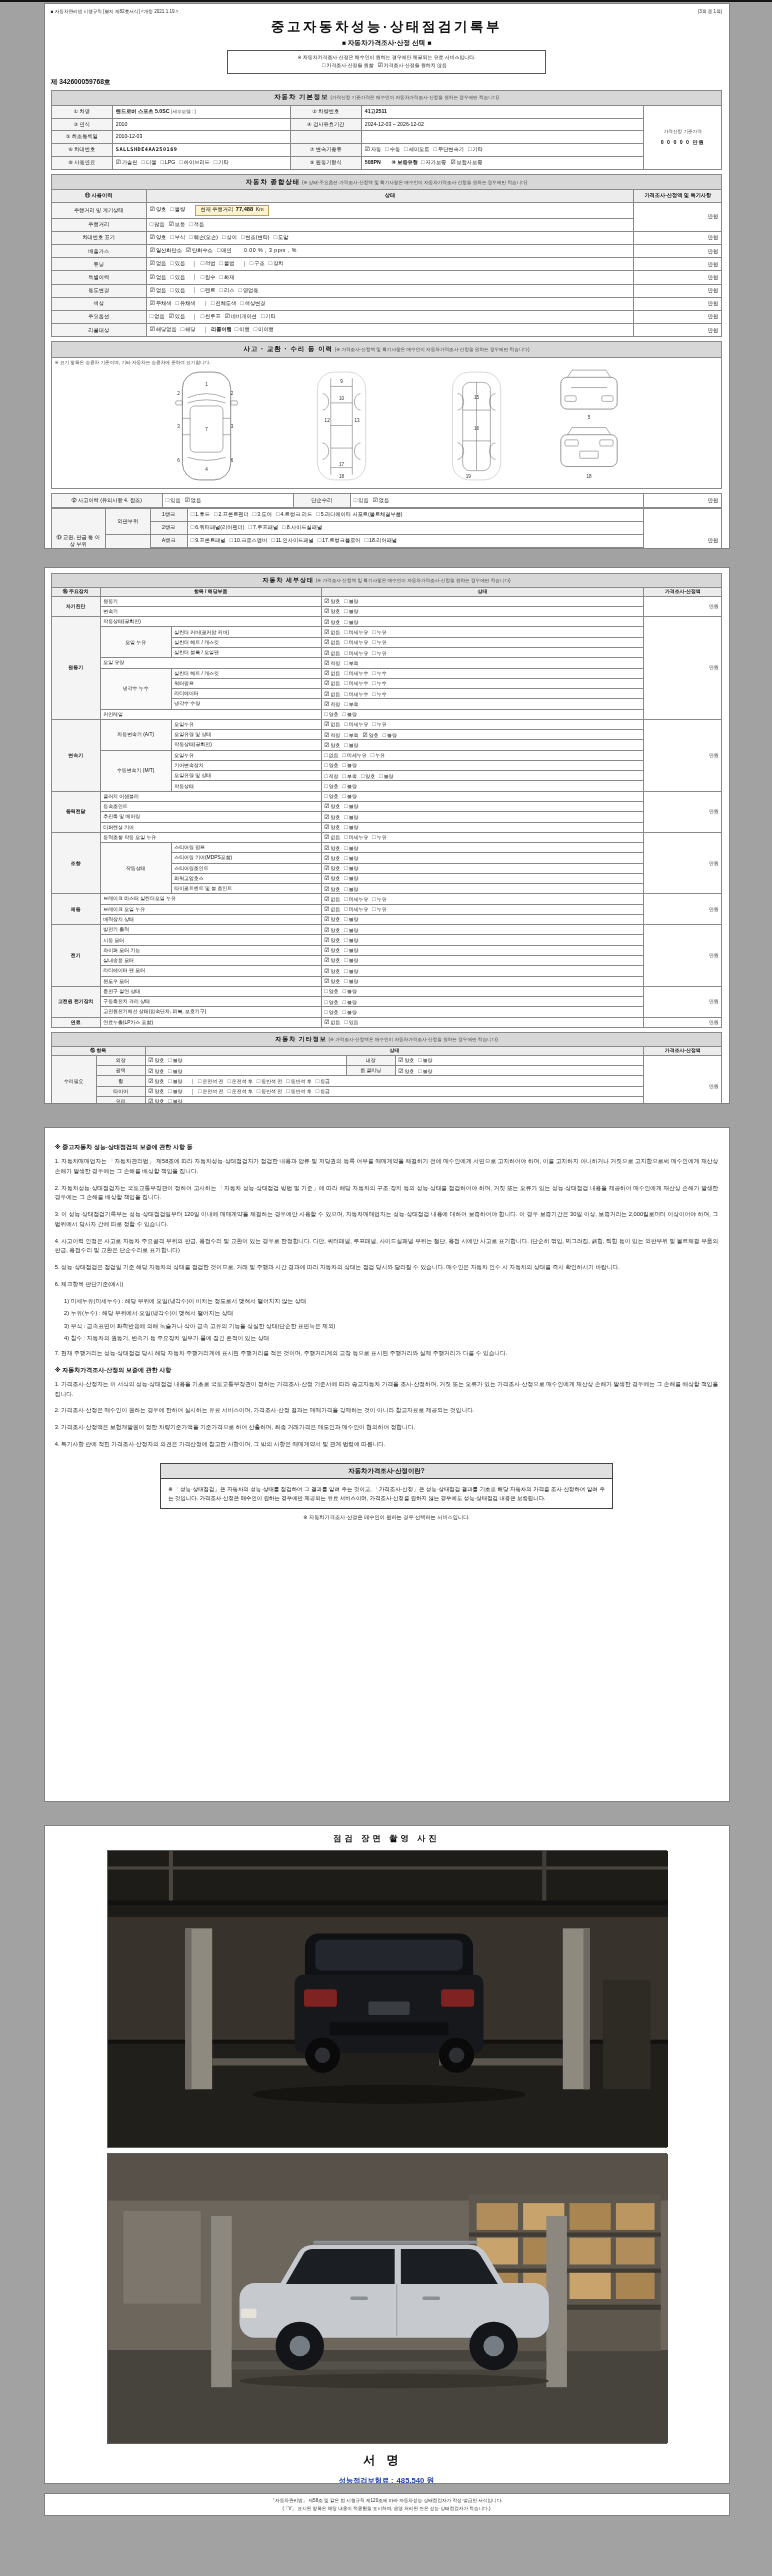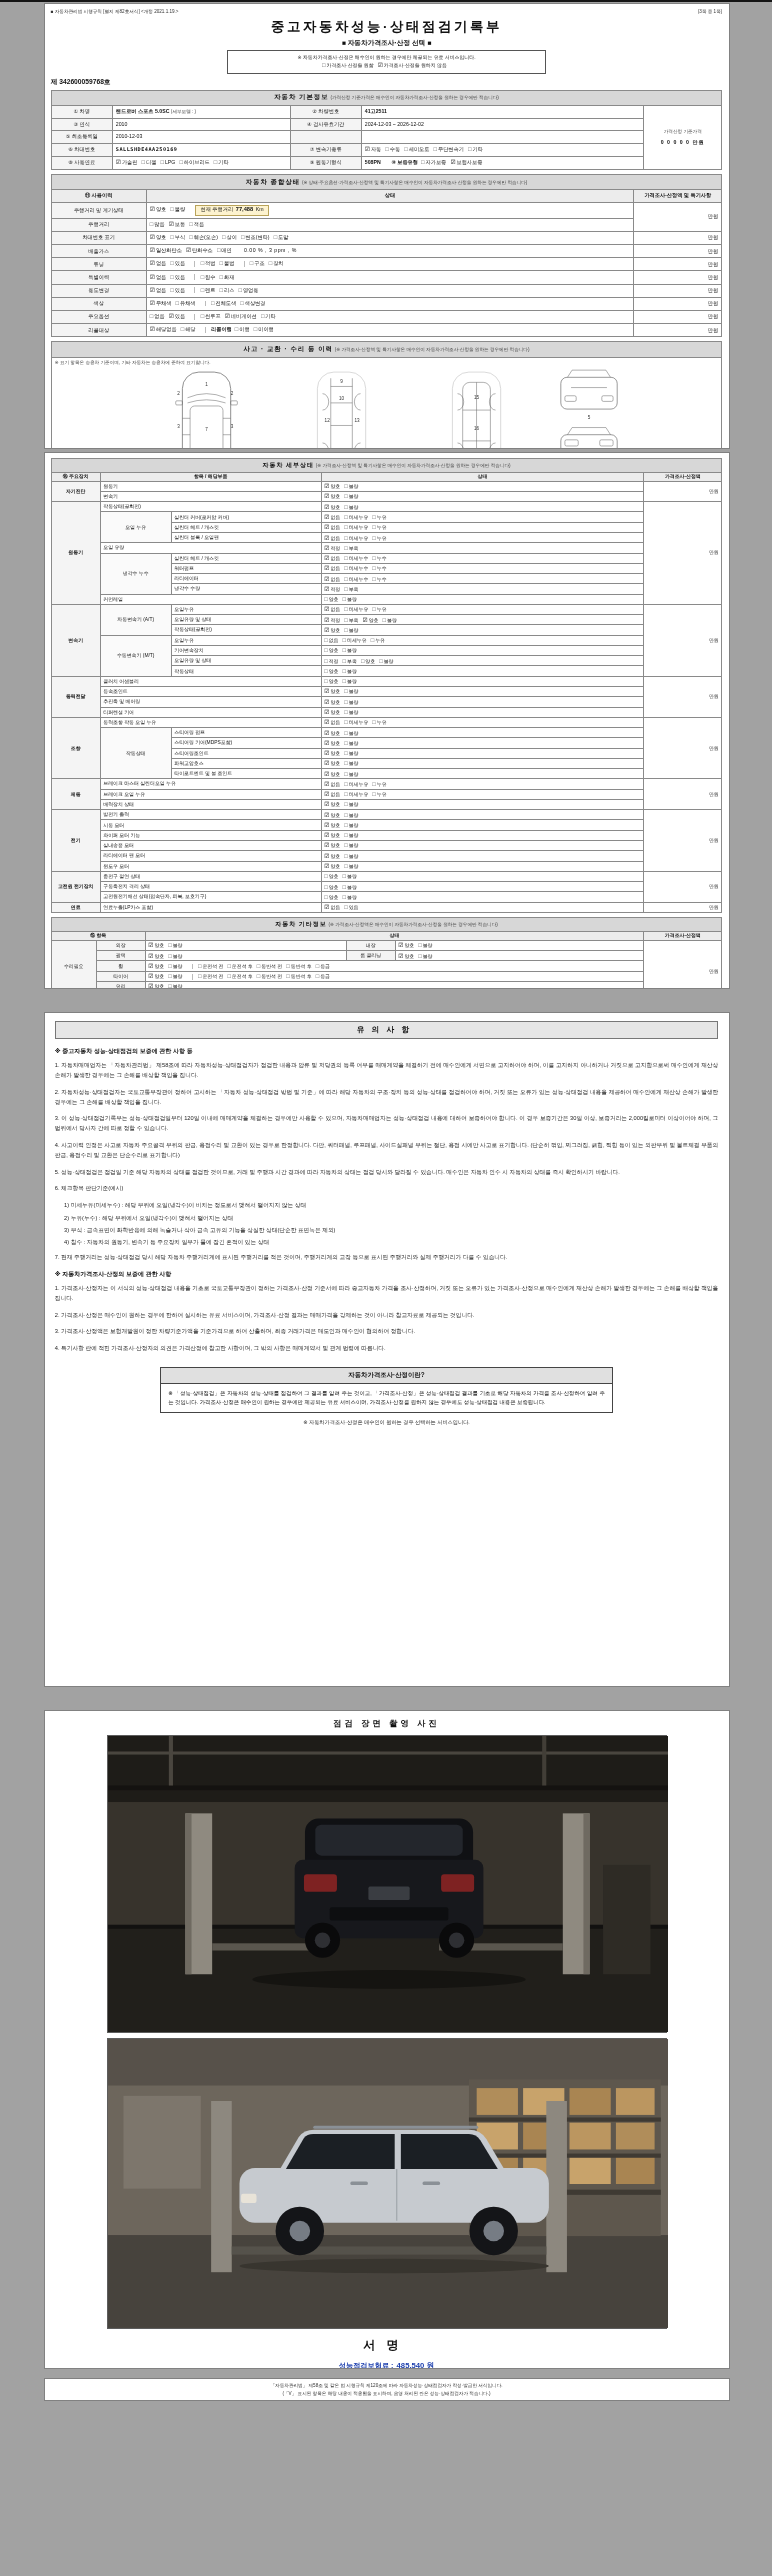--- a/index.html
+++ b/index.html
@@ -1,21 +1,21 @@
 <!DOCTYPE html>
 <html style="font-size:8.2px"><head>
 <meta charset="utf-8">
 <style>
 *{margin:0;padding:0;box-sizing:border-box}
 html,body{width:773px;height:2576px}
 body{background:#a2a2a2;font-family:"Liberation Sans","DejaVu Sans",sans-serif;color:#111;overflow:hidden}
 .topbar{height:1.5px;background:#151515}
 .page{width:686px;margin:0 auto;padding-top:1px}
 .blk{background:#fff;border:0.5px solid #818181;padding:5.2px 6.2px;overflow:hidden}
-.b1{height:446px;margin-bottom:3px}
+.b1{height:546px;margin-bottom:18px}
 .b2{height:537px;margin-bottom:23px}
 .b3{height:675px;margin-bottom:23px;padding:8.2px 10.3px}
 .b4{height:659px;margin-bottom:9.3px}
 .footerblk{height:23px;padding:3.6px 6.2px;text-align:center}
 .fline{font-size:4.6px;color:#333;line-height:1.6}
 .topline{display:flex;justify-content:space-between;font-size:4.6px;color:#333;margin-bottom:3.1px}
 .title{text-align:center;font-size:13.4px;font-weight:bold;letter-spacing:2.6px;margin:4.1px 0 3.1px}
 .subtitle{text-align:center;font-size:6.7px;font-weight:bold;margin-bottom:2.6px}
 .selbox{width:319px;margin:0 auto 4.1px;border:0.5px solid #555;padding:2.1px 4.1px;font-size:4.9px;text-align:center;line-height:1.6}
 .docno{font-size:6.7px;font-weight:bold;margin:2.1px 0 3.1px}
@@ -628,21 +628,20 @@
         <td class="lab"><b>최종 가격조사·산정 금액</b></td>
         <td class="finalval"><span class="digits">0 0 0 0 0</span>&nbsp;&nbsp;<span>만원</span></td>
       </tr>
 
     </tbody>
       </table>
 
   </div>
 
   <div class="blk b3">
-    <div class="ntitle">유의사항</div>
     <div class="nsec">※ 중고자동차 성능·상태점검의 보증에 관한 사항 등</div>
     <div>
         <div class="ni">1. 자동차매매업자는 「자동차관리법」 제58조에 따라 자동차성능·상태점검자가 점검한 내용과 압류 및 저당권의 등록 여부를 매매계약을 체결하기 전에 매수인에게 서면으로 고지하여야 하며, 이를 고지하지 아니하거나 거짓으로 고지함으로써 매수인에게 재산상 손해가 발생한 경우에는 그 손해를 배상할 책임을 집니다.</div>
         <div class="ni">2. 자동차성능·상태점검자는 국토교통부장관이 정하여 고시하는 「자동차 성능·상태점검 방법 및 기준」에 따라 해당 자동차의 구조·장치 등의 성능·상태를 점검하여야 하며, 거짓 또는 오류가 있는 성능·상태점검 내용을 제공하여 매수인에게 재산상 손해가 발생한 경우에는 그 손해를 배상할 책임을 집니다.</div>
         <div class="ni">3. 이 성능·상태점검기록부는 성능·상태점검일부터 120일 이내에 매매계약을 체결하는 경우에만 사용할 수 있으며, 자동차매매업자는 성능·상태점검 내용에 대하여 보증하여야 합니다. 이 경우 보증기간은 30일 이상, 보증거리는 2,000킬로미터 이상이어야 하며, 그 범위에서 당사자 간에 따로 정할 수 있습니다.</div>
         <div class="ni">4. 사고이력 인정은 사고로 자동차 주요골격 부위의 판금, 용접수리 및 교환이 있는 경우로 한정합니다. 다만, 쿼터패널, 루프패널, 사이드실패널 부위는 절단, 용접 시에만 사고로 표기합니다. (단순히 꺾임, 찌그러짐, 긁힘, 찍힘 등이 있는 외판부위 및 볼트체결 부품의 판금, 용접수리 및 교환은 단순수리로 표기합니다)</div>
         <div class="ni">5. 성능·상태점검은 점검일 기준 해당 자동차의 상태를 점검한 것이므로, 거래 및 주행과 시간 경과에 따라 자동차의 상태는 점검 당시와 달라질 수 있습니다. 매수인은 자동차 인수 시 자동차의 상태를 즉시 확인하시기 바랍니다.</div>
       </div>
     <div class="ni">6. 체크항목 판단기준(예시)</div>
     <div class="nsubwrap">

